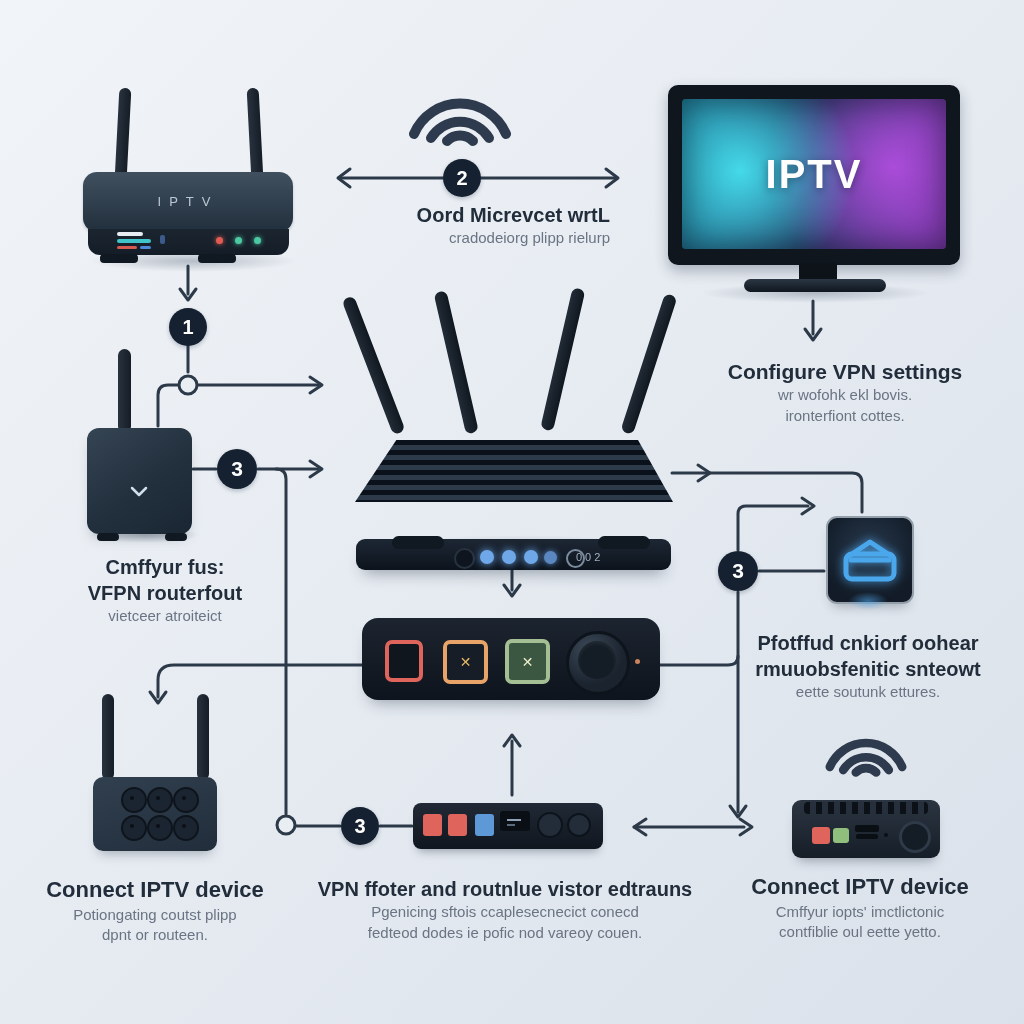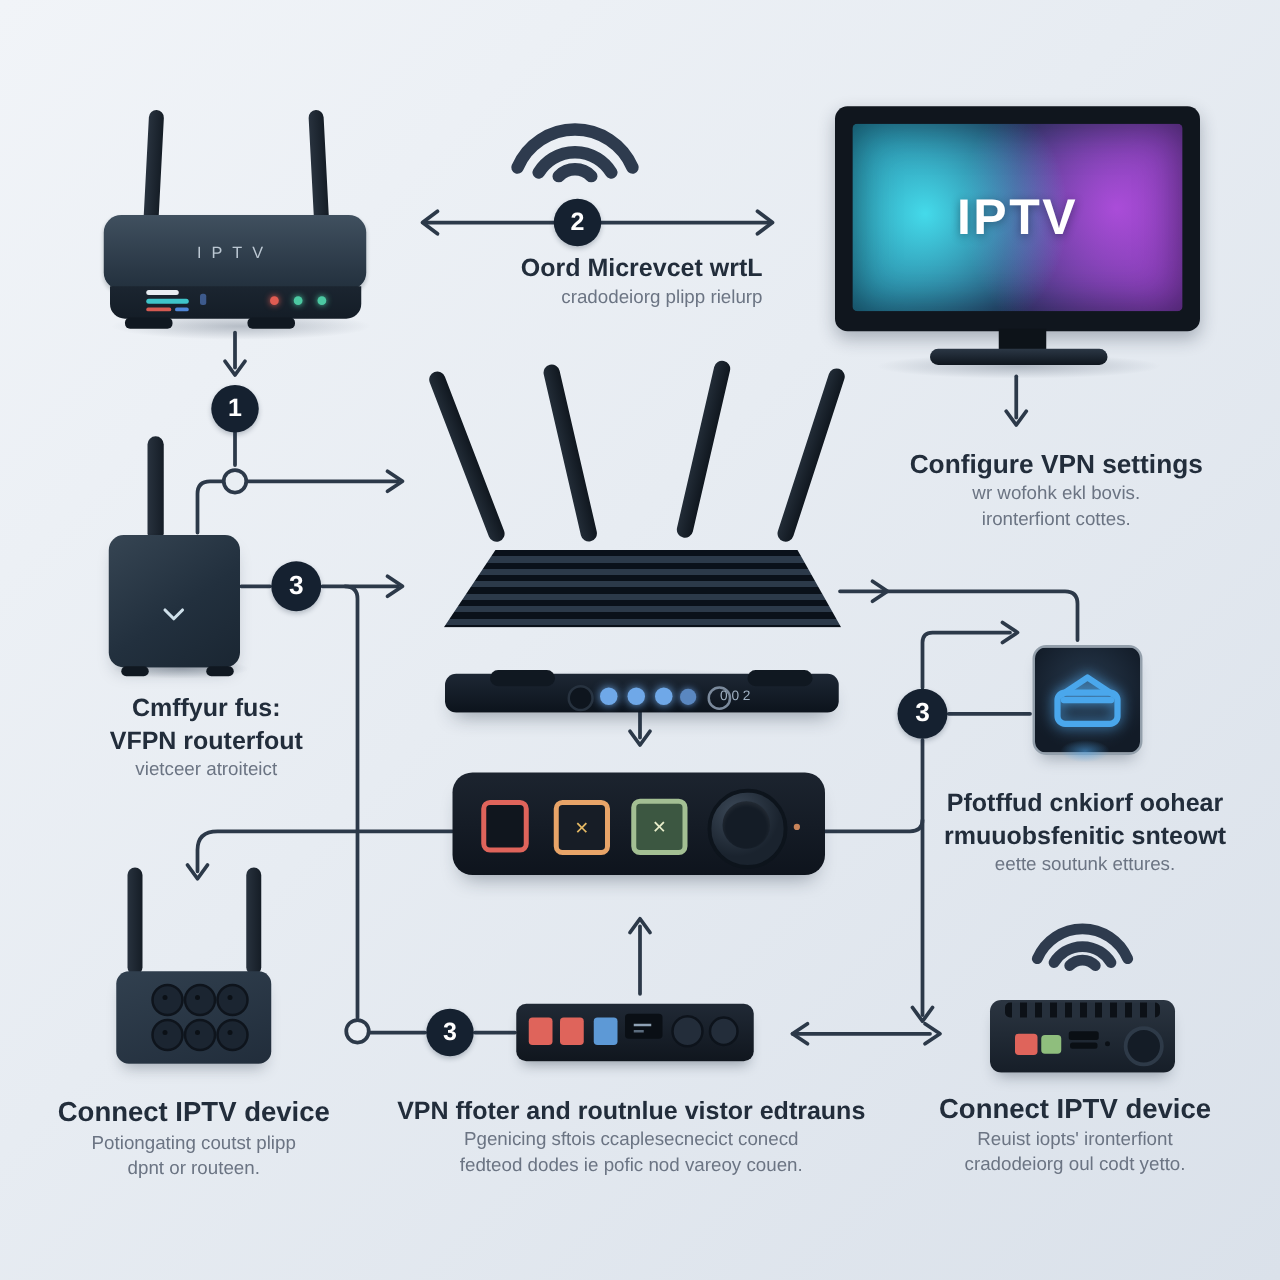--- a/index.html
+++ b/index.html
@@ -340,17 +340,17 @@
   </div>
 
   <div class="txt" style="left:315px;top:876px;width:380px;">
     <div class="cap-title" style="white-space:nowrap;">VPN ffoter and routnlue vistor edtrauns</div>
     <div class="cap-line">Pgenicing sftois ccaplesecnecict conecd</div>
     <div class="cap-line">fedteod dodes ie pofic nod vareoy couen.</div>
   </div>
 
   <div class="txt" style="left:718px;top:873px;width:284px;">
     <div class="cap-title" style="font-size:22px;">Connect IPTV device</div>
-    <div class="cap-line">Reuist iopts' ironterfiont</div>
-    <div class="cap-line">cradodeiorg oul codt yetto.</div>
+    <div class="cap-line">Cmffyur iopts' imctlictonic</div>
+    <div class="cap-line">contfiblie oul eette yetto.</div>
   </div>
 
 </div>
 
 </body></html>

